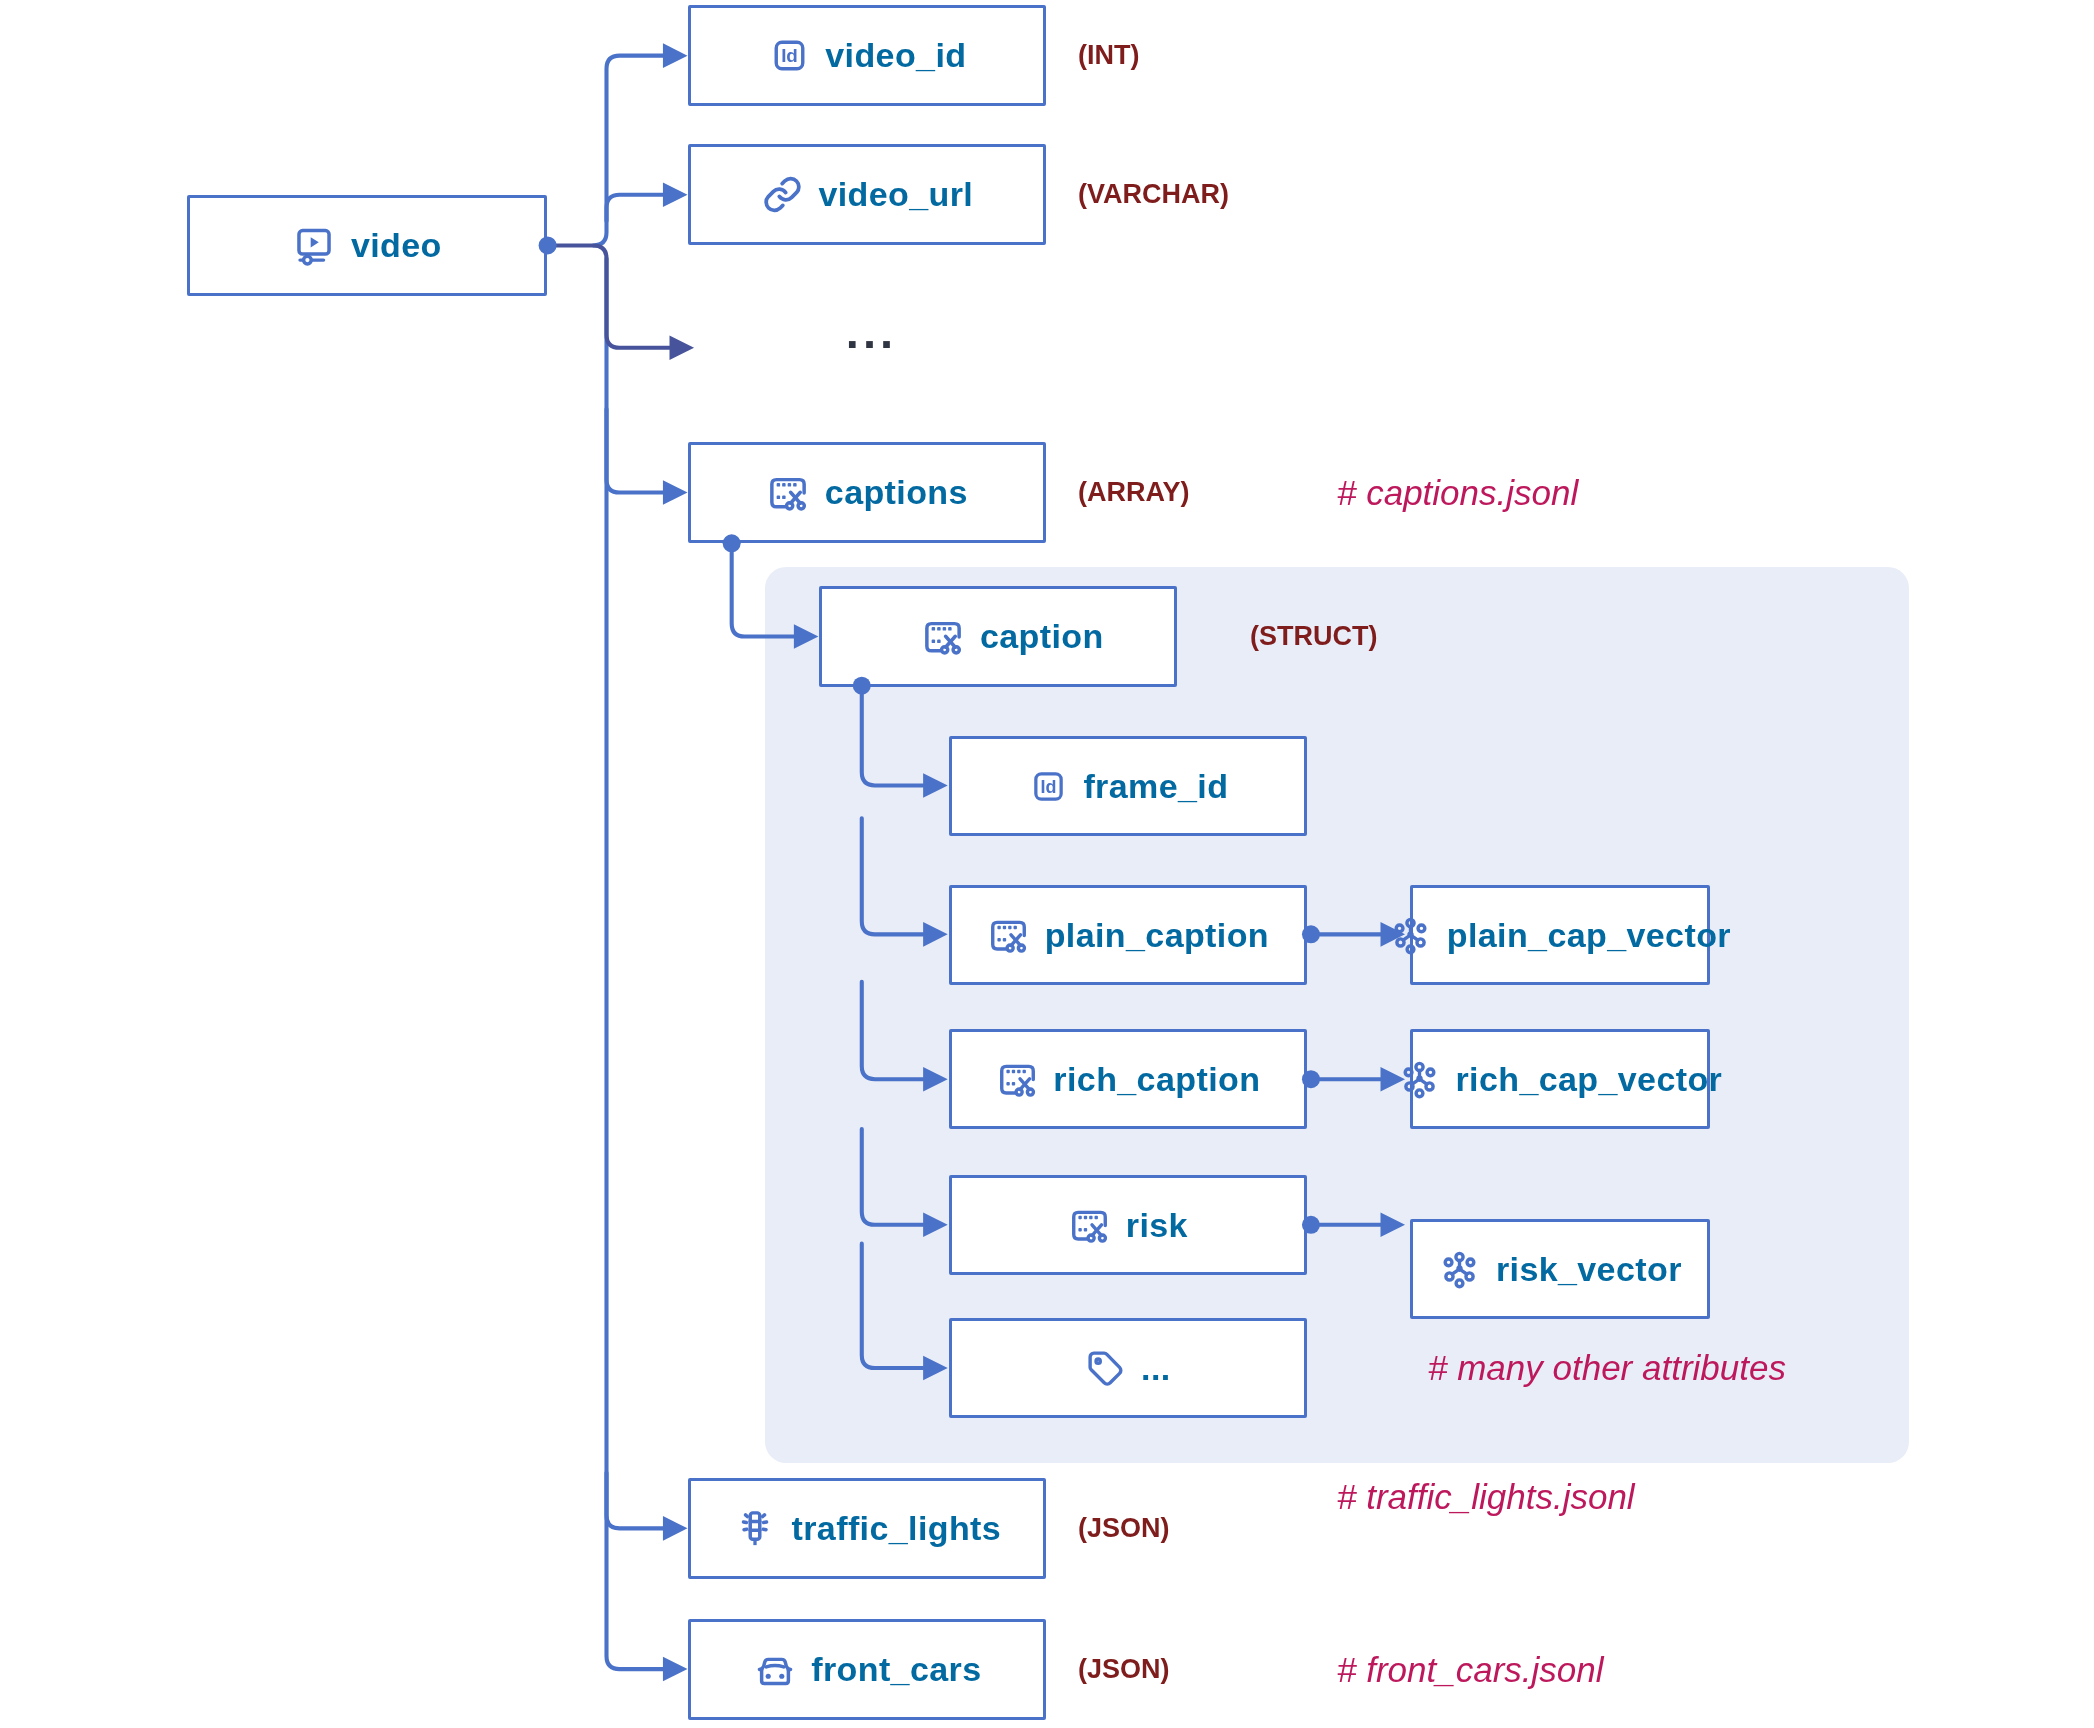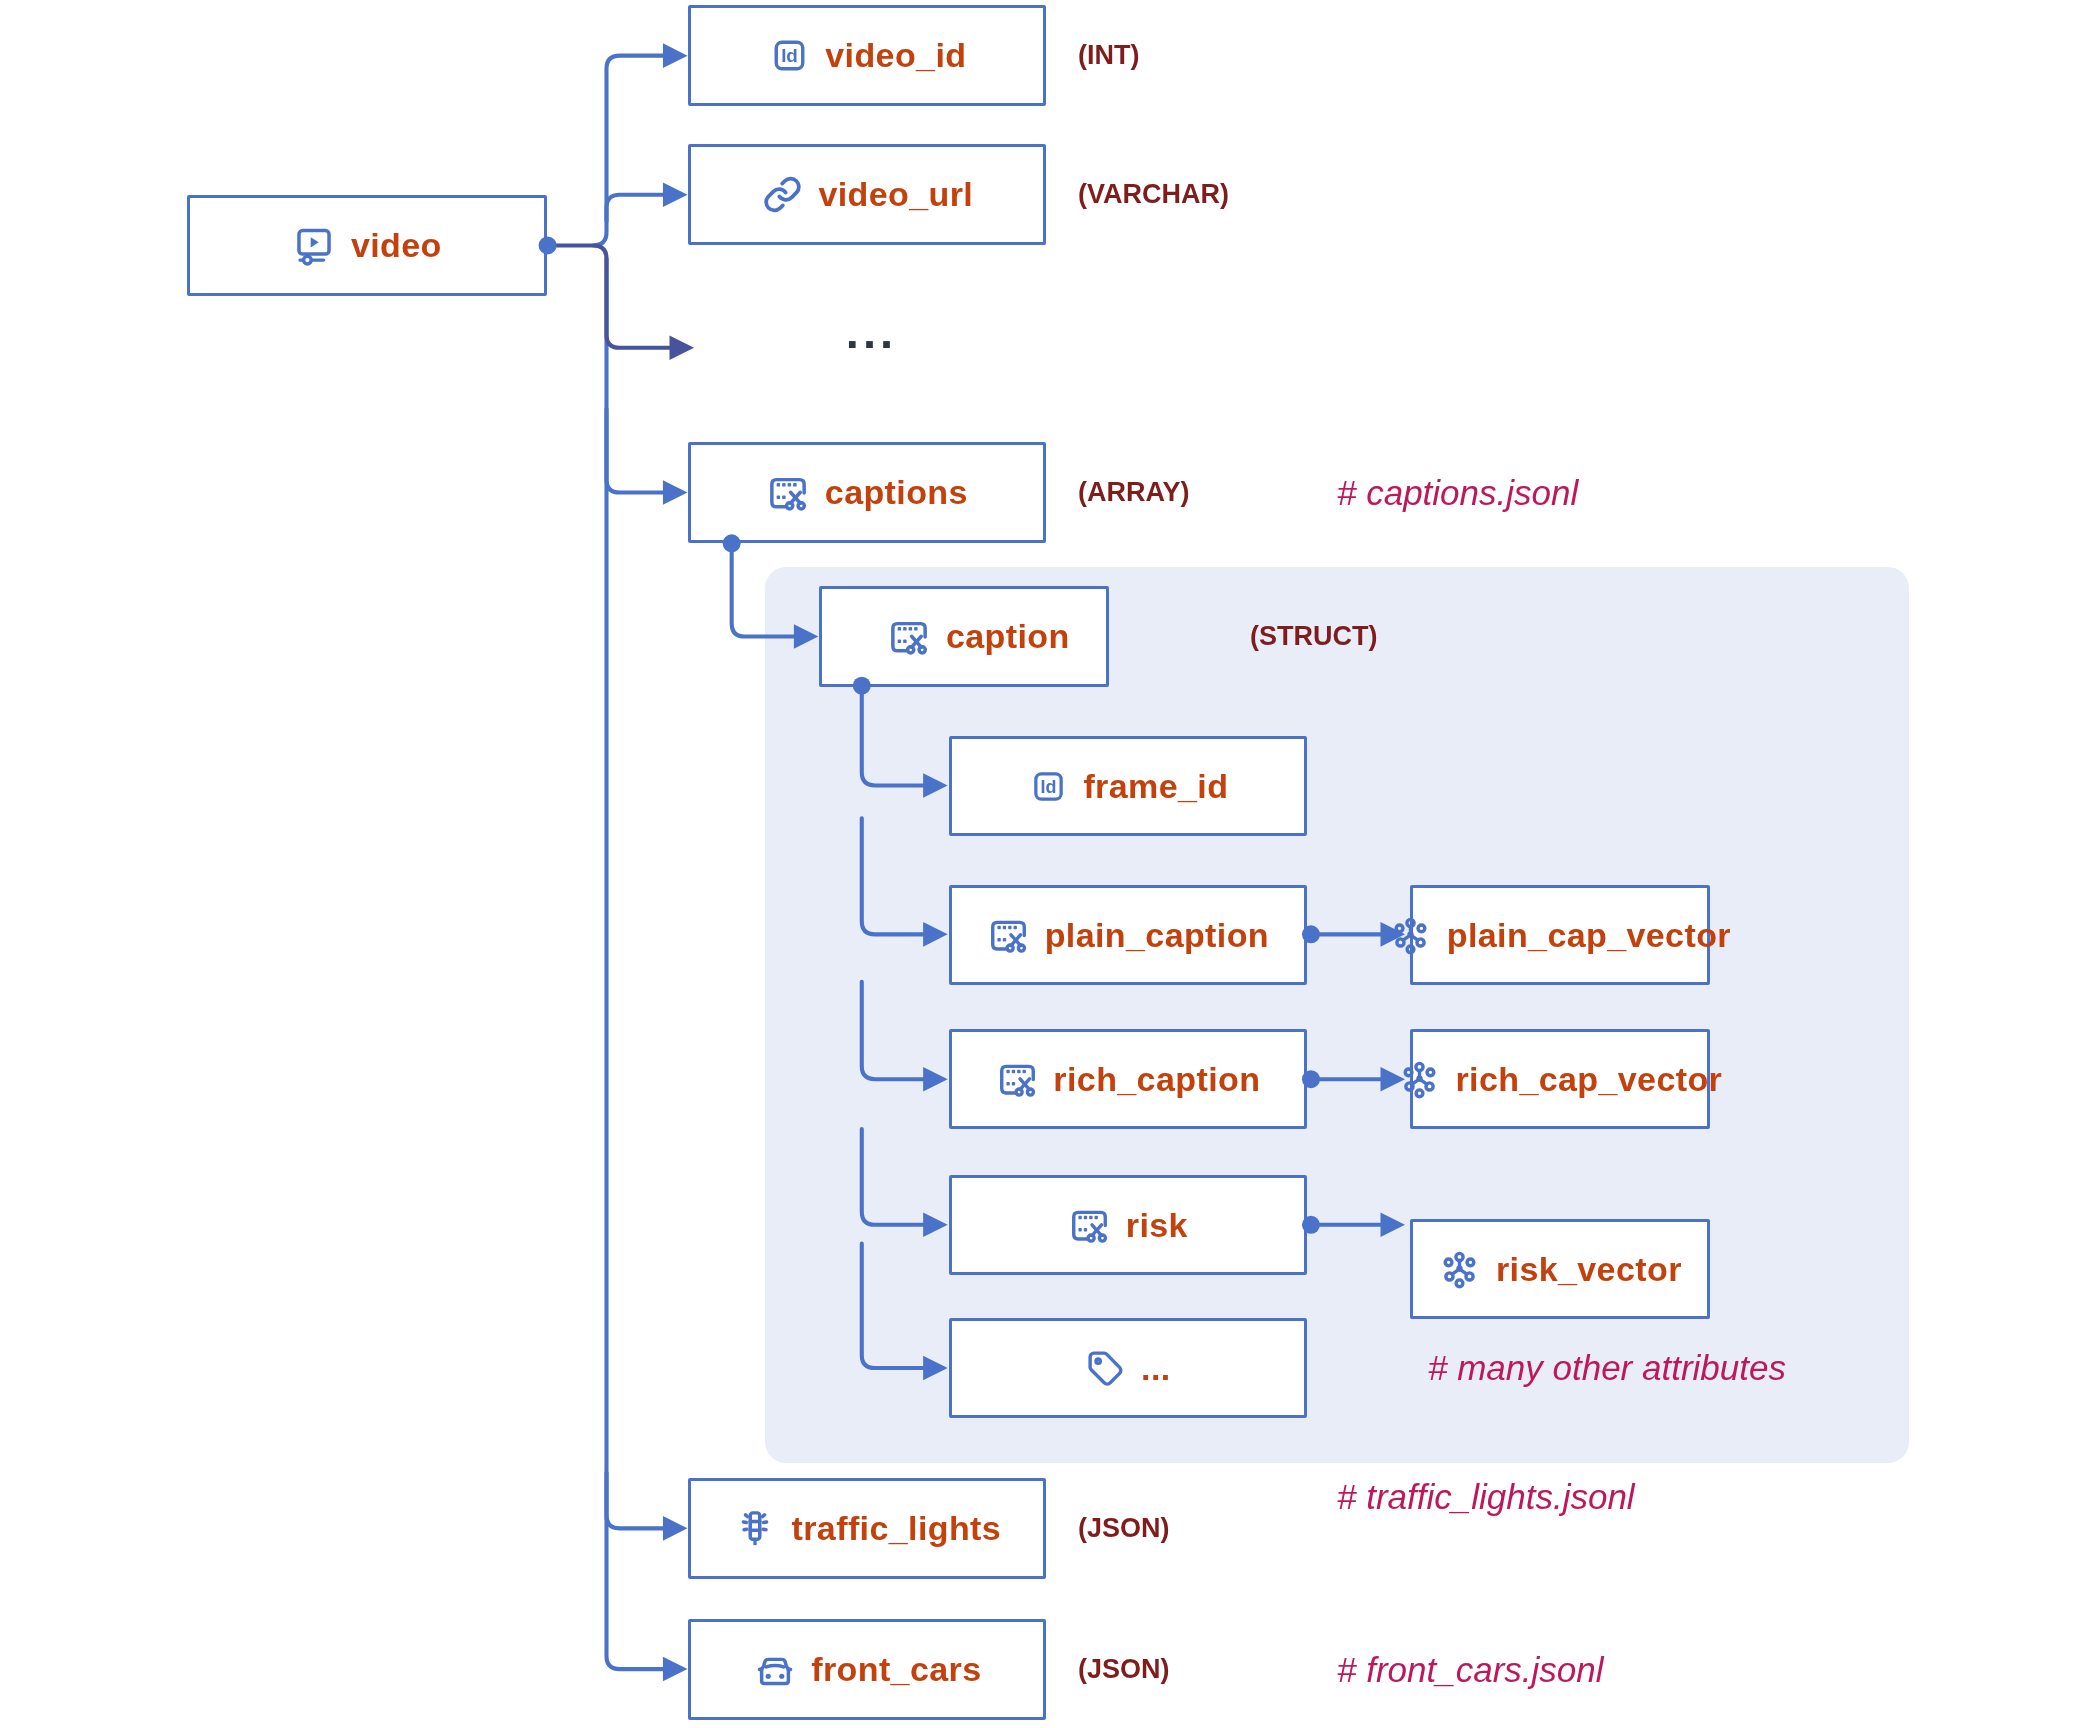--- a/index.html
+++ b/index.html
@@ -4,29 +4,29 @@
 <style>
   html,body{margin:0;padding:0;background:#fff;}
   .canvas{position:relative;width:2095px;height:1728px;background:#fff;overflow:hidden;
           font-family:"Liberation Sans",sans-serif;}
   .panel{position:absolute;left:765px;top:567px;width:1144px;height:896px;
          background:#e9edf7;border-radius:21px;z-index:0;}
   .edges{position:absolute;left:0;top:0;z-index:3;pointer-events:none;}
   .node{position:absolute;box-sizing:border-box;height:101px;border:3.3px solid #4a72c8;
         border-radius:2px;background:#fff;display:flex;align-items:center;justify-content:center;
         gap:14.7px;z-index:2;}
-  .node .label{font-weight:700;font-size:34px;color:#c2410c;white-space:nowrap;letter-spacing:0.4px;}
+  .node .label{font-weight:700;font-size:34px;color:#0369a1;white-space:nowrap;letter-spacing:0.4px;}
   .node svg{flex-shrink:0;}
   .lvl1{left:688px;width:358px;}
   .child{left:949px;width:358px;height:100px;}
   .vect{left:1410px;width:300px;height:100px;}
   #n-video{left:187px;top:195px;width:360px;}
   #n-video-id{top:4.9px;}  #n-video-url{top:144px;}  #n-captions{top:442px;}
   #n-traffic-lights{top:1478px;}  #n-front-cars{top:1619px;}
-  #n-caption{left:819px;top:586px;width:290px;padding-left:29px;}
+  #n-caption{left:819px;top:586px;width:358px;padding-left:29px;}
   #n-frame-id{top:736px;} #n-plain-caption{top:885px;} #n-rich-caption{top:1029px;}
   #n-risk{top:1175px;} #n-tag{top:1318px;}
   #n-plain-vec{top:885px;} #n-rich-vec{top:1029px;} #n-risk-vec{top:1175px;margin-top:44px;}
   .type{position:absolute;left:1078px;height:101px;display:flex;align-items:center;
         font-weight:700;font-size:27px;color:#7f1d1d;z-index:2;white-space:nowrap;}
   #t-int{top:4.9px;} #t-varchar{top:144px;} #t-array{top:442px;}
   #t-struct{top:586px;left:1210px;margin-left:40px;} #t-json1{top:1478px;} #t-json2{top:1619px;}
   .comment{position:absolute;left:1337px;height:101px;display:flex;align-items:center;
            font-style:italic;font-size:35px;color:#be185d;z-index:2;white-space:nowrap;}
   #c-captions{top:442px;} #c-traffic{top:1446px;} #c-front{top:1619px;}

